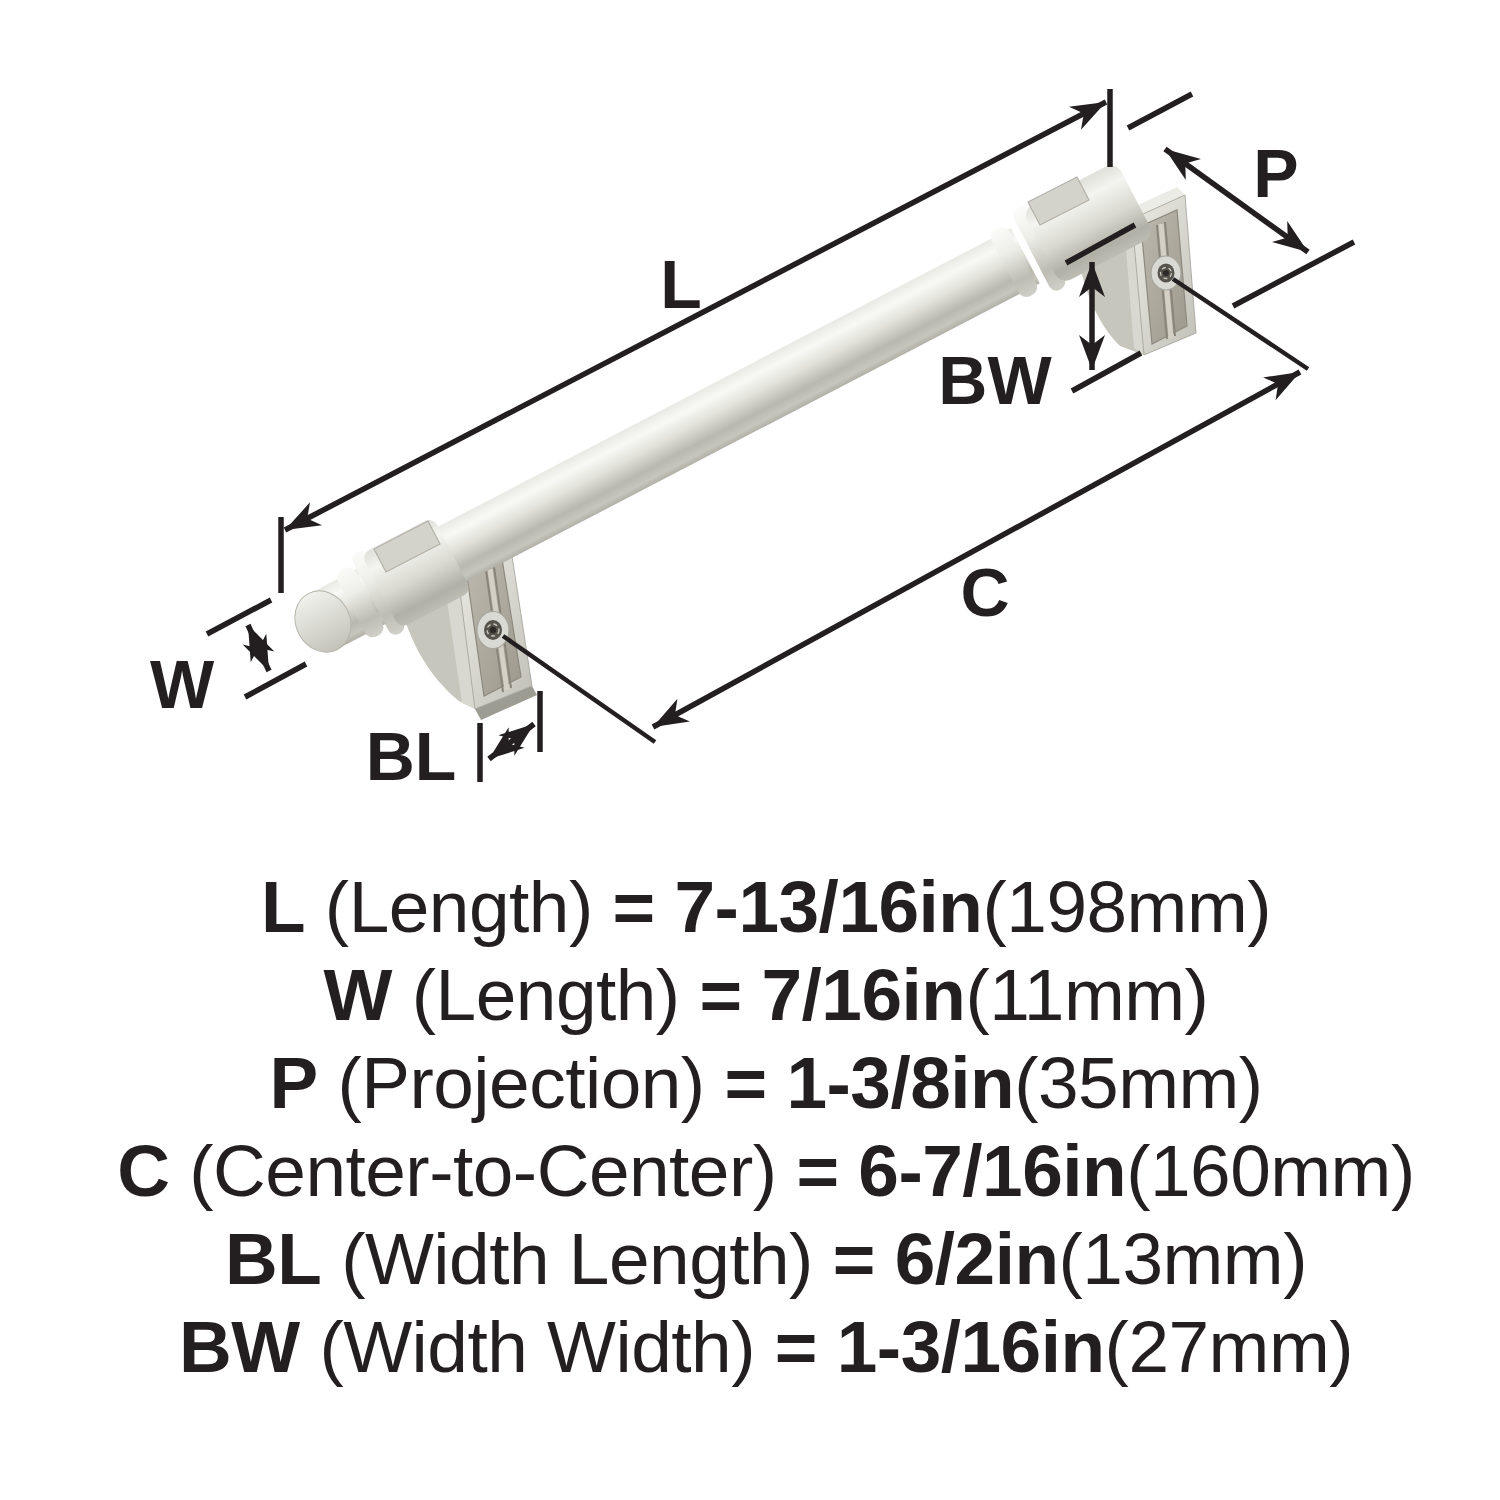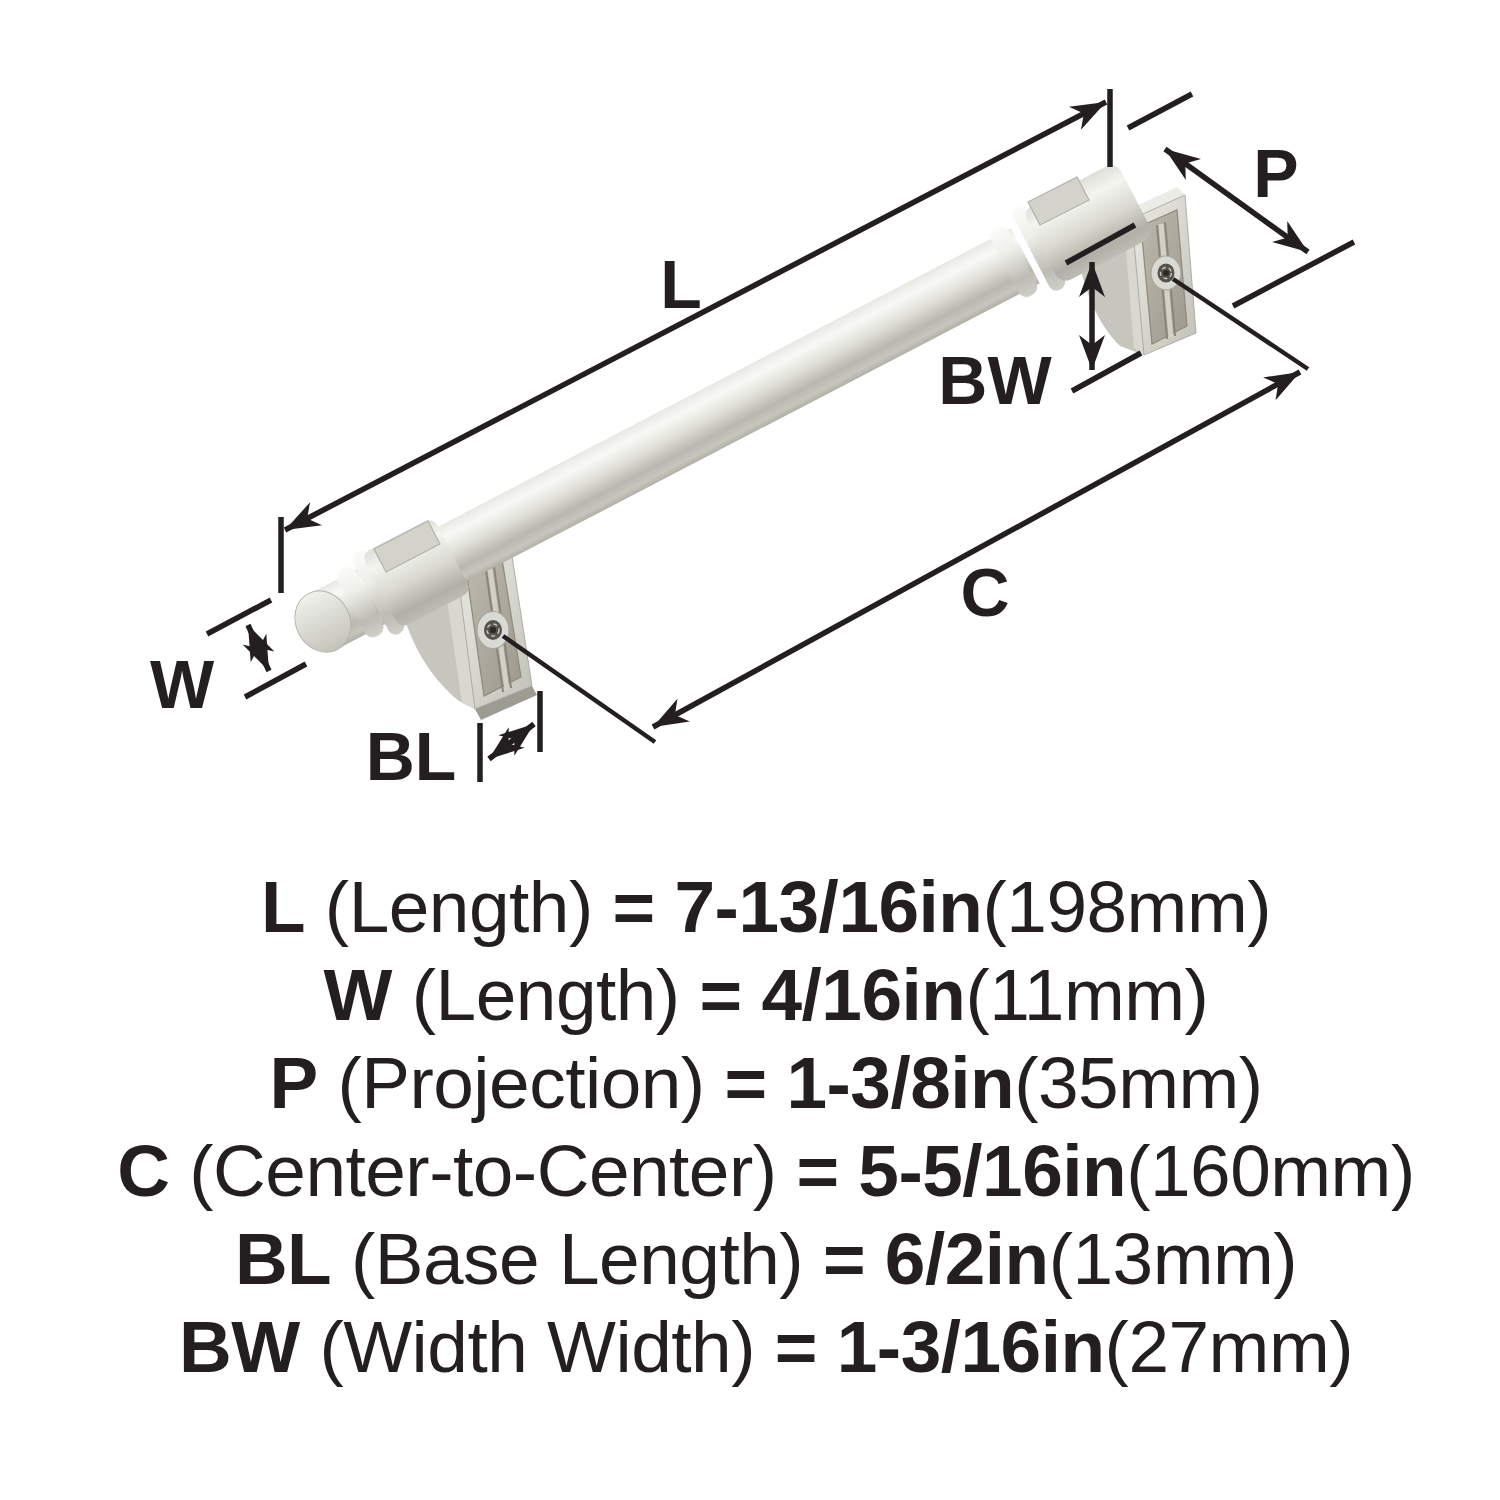--- a/index.html
+++ b/index.html
@@ -164,34 +164,34 @@
 
   <div class="specs">
     <div class="spec-line"><span class="b">L</span>
       <span class="r">(Length)</span>
       <span class="b">=</span>
       <span class="b">7-13/16in</span><span class="r">(198mm)</span></div>
 
     <div class="spec-line"><span class="b">W</span>
       <span class="r">(Length)</span>
       <span class="b">=</span>
-      <span class="b">4/16in</span><span class="r">(11mm)</span></div>
+      <span class="b">7/16in</span><span class="r">(11mm)</span></div>
 
     <div class="spec-line"><span class="b">P</span>
       <span class="r">(Projection)</span>
       <span class="b">=</span>
       <span class="b">1-3/8in</span><span class="r">(35mm)</span></div>
 
     <div class="spec-line"><span class="b">C</span>
       <span class="r">(Center-to-Center)</span>
       <span class="b">=</span>
-      <span class="b">5-5/16in</span><span class="r">(160mm)</span></div>
+      <span class="b">6-7/16in</span><span class="r">(160mm)</span></div>
 
     <div class="spec-line"><span class="b">BL</span>
-      <span class="r">(Base Length)</span>
+      <span class="r">(Width Length)</span>
       <span class="b">=</span>
       <span class="b">6/2in</span><span class="r">(13mm)</span></div>
 
     <div class="spec-line"><span class="b">BW</span>
       <span class="r">(Width Width)</span>
       <span class="b">=</span>
       <span class="b">1-3/16in</span><span class="r">(27mm)</span></div>
   </div>
 
 </div>

